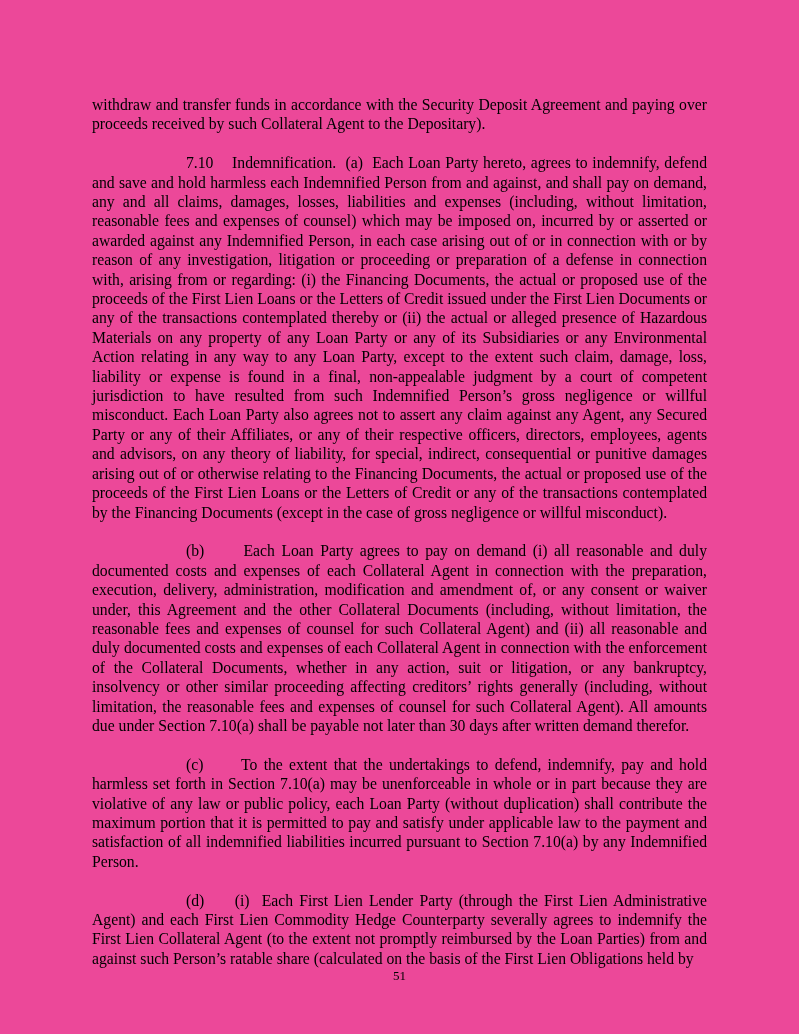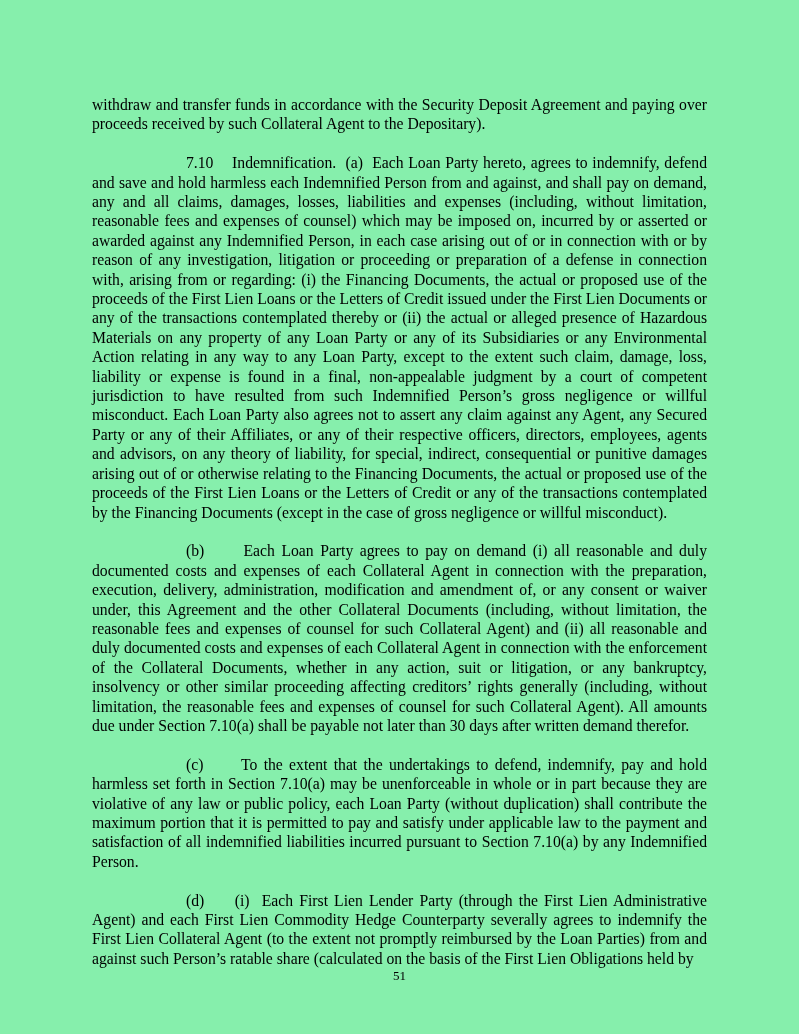--- a/index.html
+++ b/index.html
@@ -4,21 +4,21 @@
 <style>
   html, body {
     margin: 0;
     padding: 0;
     background: #ffffff;
   }
   .page {
     position: relative;
     width: 799px;
     height: 1034px;
-    background: #86efac;
+    background: #ec4899;
     color: #000000;
     font-family: "Liberation Serif", serif;
     font-size: 15.7px;
     line-height: 19.4px;
     overflow: hidden;
   }
   .content {
     position: absolute;
     left: 92px;
     top: 95px;

